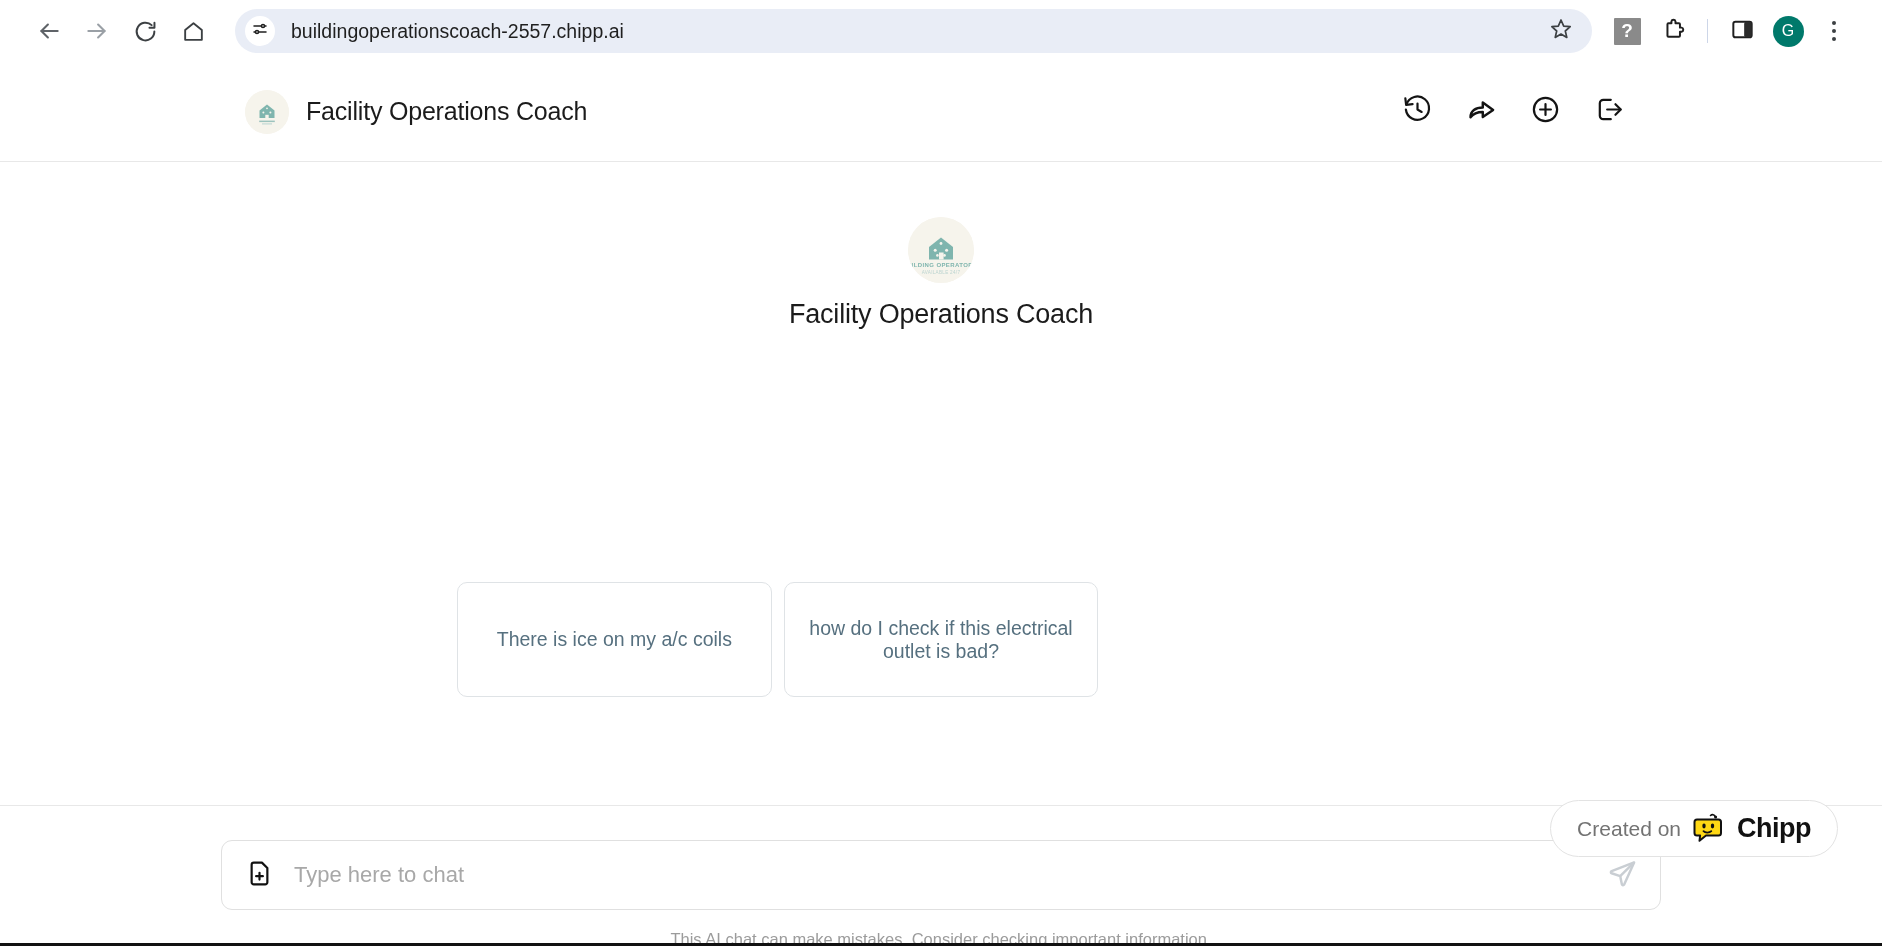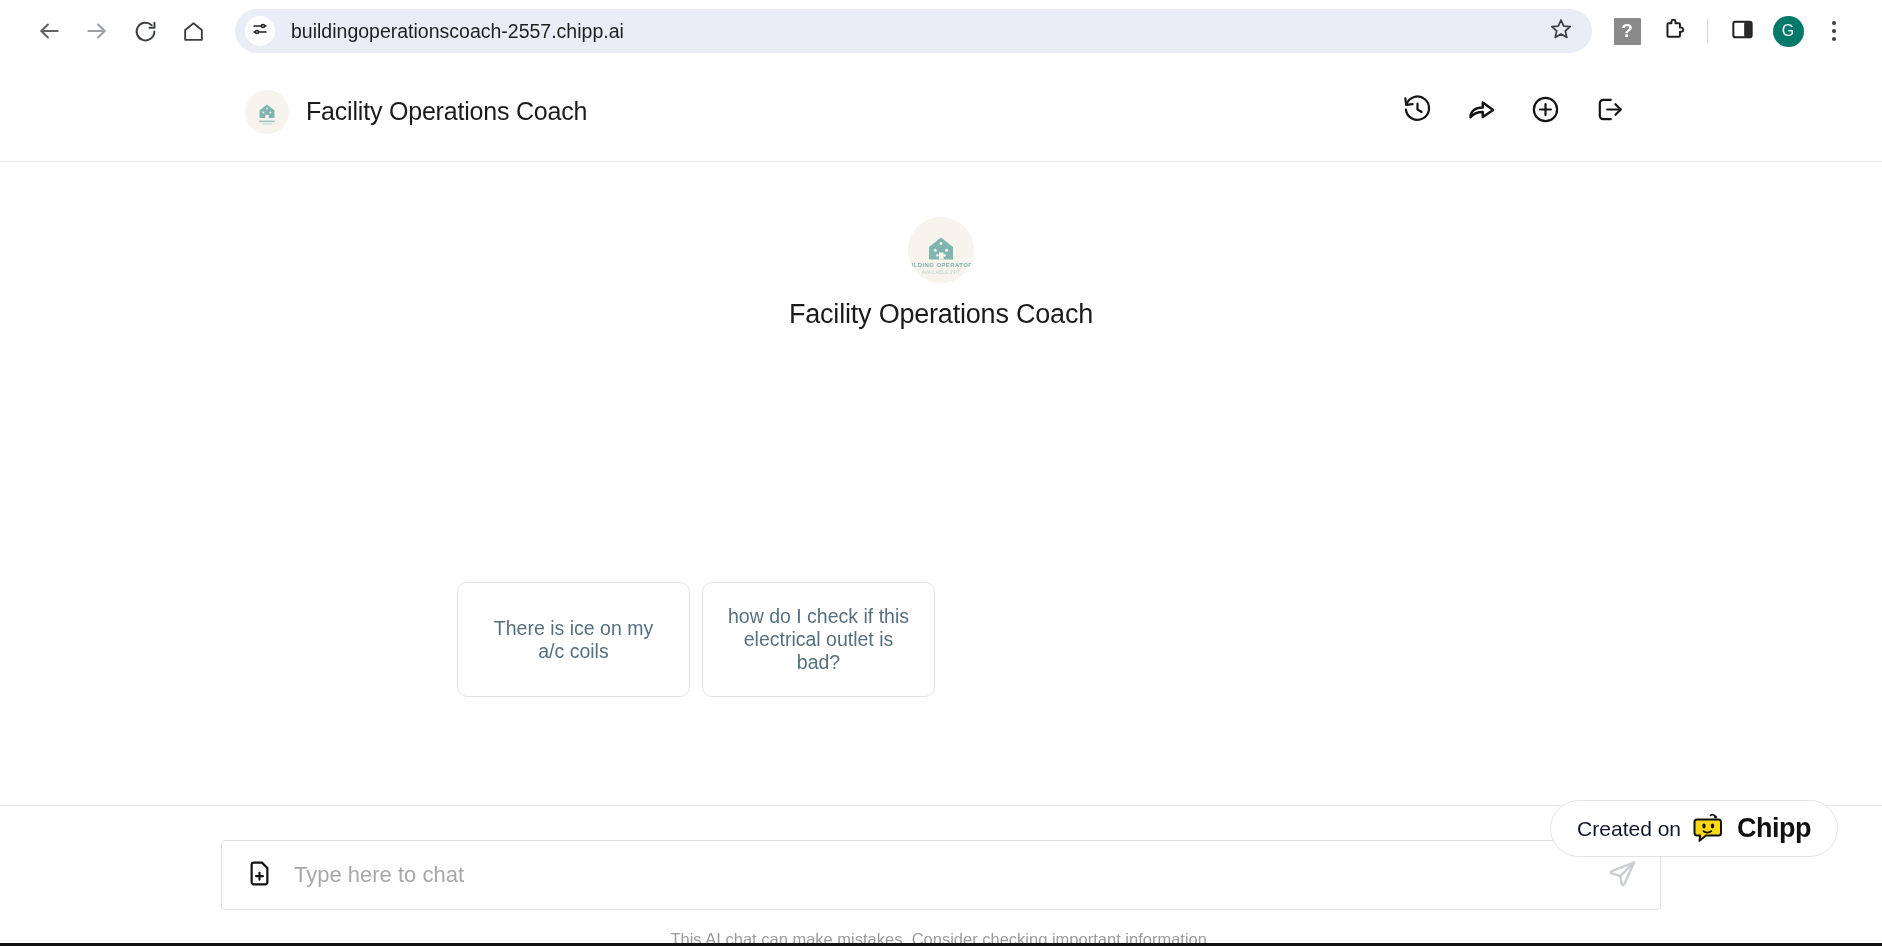--- a/index.html
+++ b/index.html
@@ -164,21 +164,21 @@
     padding: 0 24px;
   }
 
   .suggestions {
     position: absolute;
     left: 50%;
     transform: translateX(-50%);
     top: 420px;
     width: 968px;
     display: grid;
-    grid-template-columns: 1fr 1fr 1fr 1fr;
+    grid-template-columns: 1fr 1fr 1fr;
     gap: 18px 12px;
   }
   .sugg-card {
     height: 115px;
     border: 1px solid #dfe3e6;
     border-radius: 10px;
     background: #ffffff;
     display: flex;
     align-items: center;
     justify-content: center;
@@ -197,21 +197,21 @@
     padding: 0 26px;
     border: 1px solid #e3e3e3;
     border-radius: 29px;
     background: #ffffff;
     display: flex;
     align-items: center;
     gap: 10px;
   }
   .chipp-text {
     font-size: 21px;
-    color: #0f172a;
+    color: #737373;
   }
   .chipp-logo { display: flex; align-items: center; gap: 12px; }
   .chipp-word {
     font-size: 27px;
     font-weight: bold;
     color: #111111;
     letter-spacing: -0.5px;
   }
 
   
@@ -219,21 +219,21 @@
     height: 138px;
     display: flex;
     align-items: center;
     justify-content: center;
     background: #ffffff;
   }
   .composer {
     width: 1440px;
     height: 70px;
     border: 1px solid #e0e0e0;
-    border-radius: 4px;
+    border-radius: 11px;
     display: flex;
     align-items: center;
     padding: 0 18px 0 20px;
     background: #ffffff;
   }
   .attach-btn {
     width: 34px; height: 34px;
     display: flex; align-items: center; justify-content: center;
     flex: 0 0 auto;
   }

